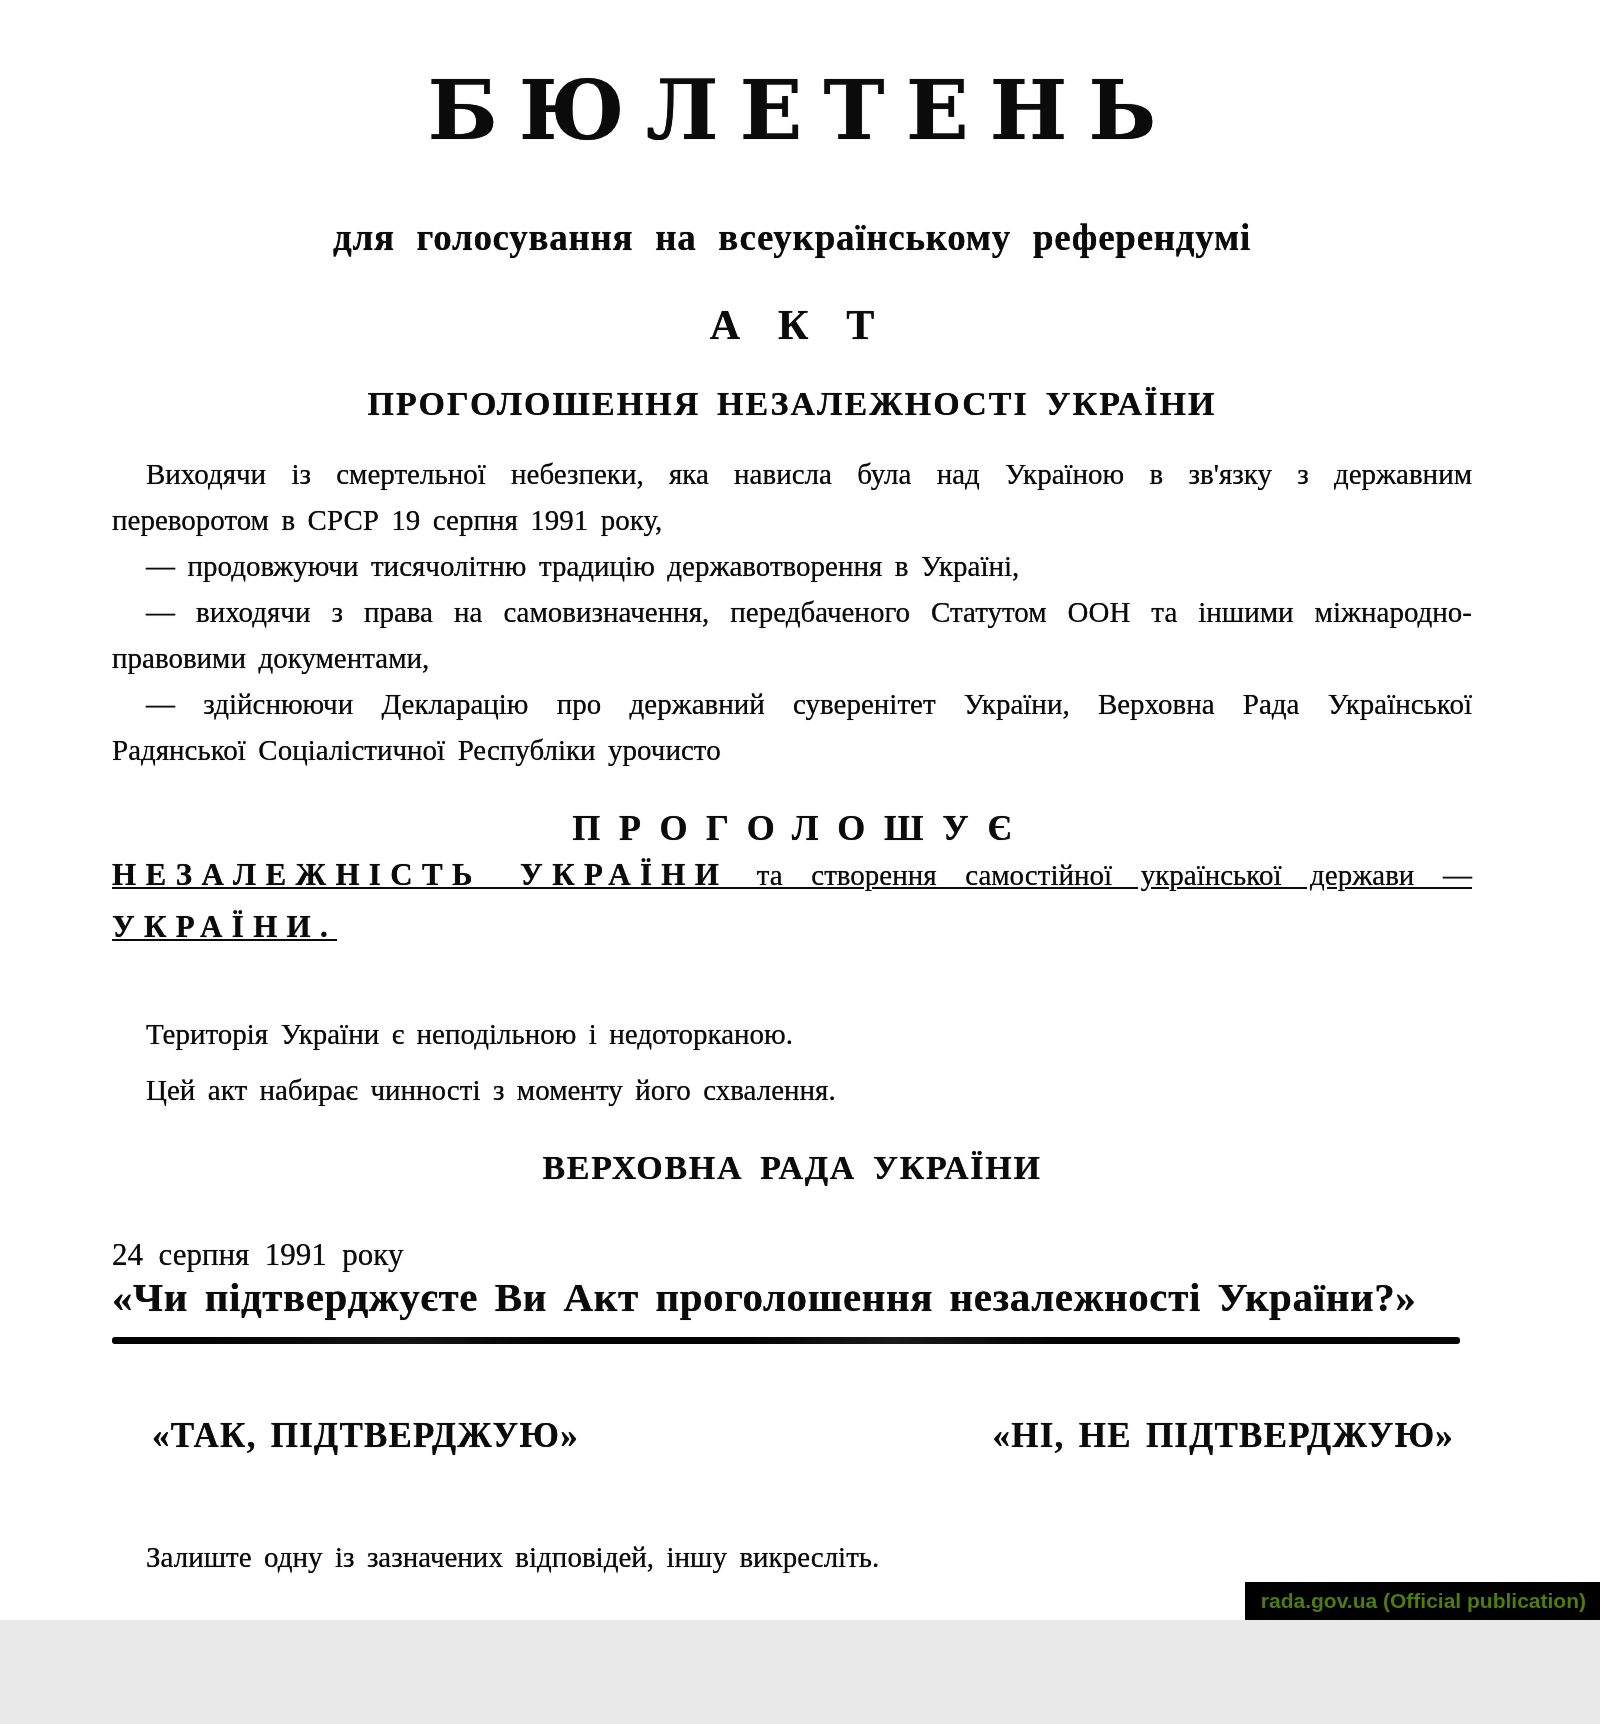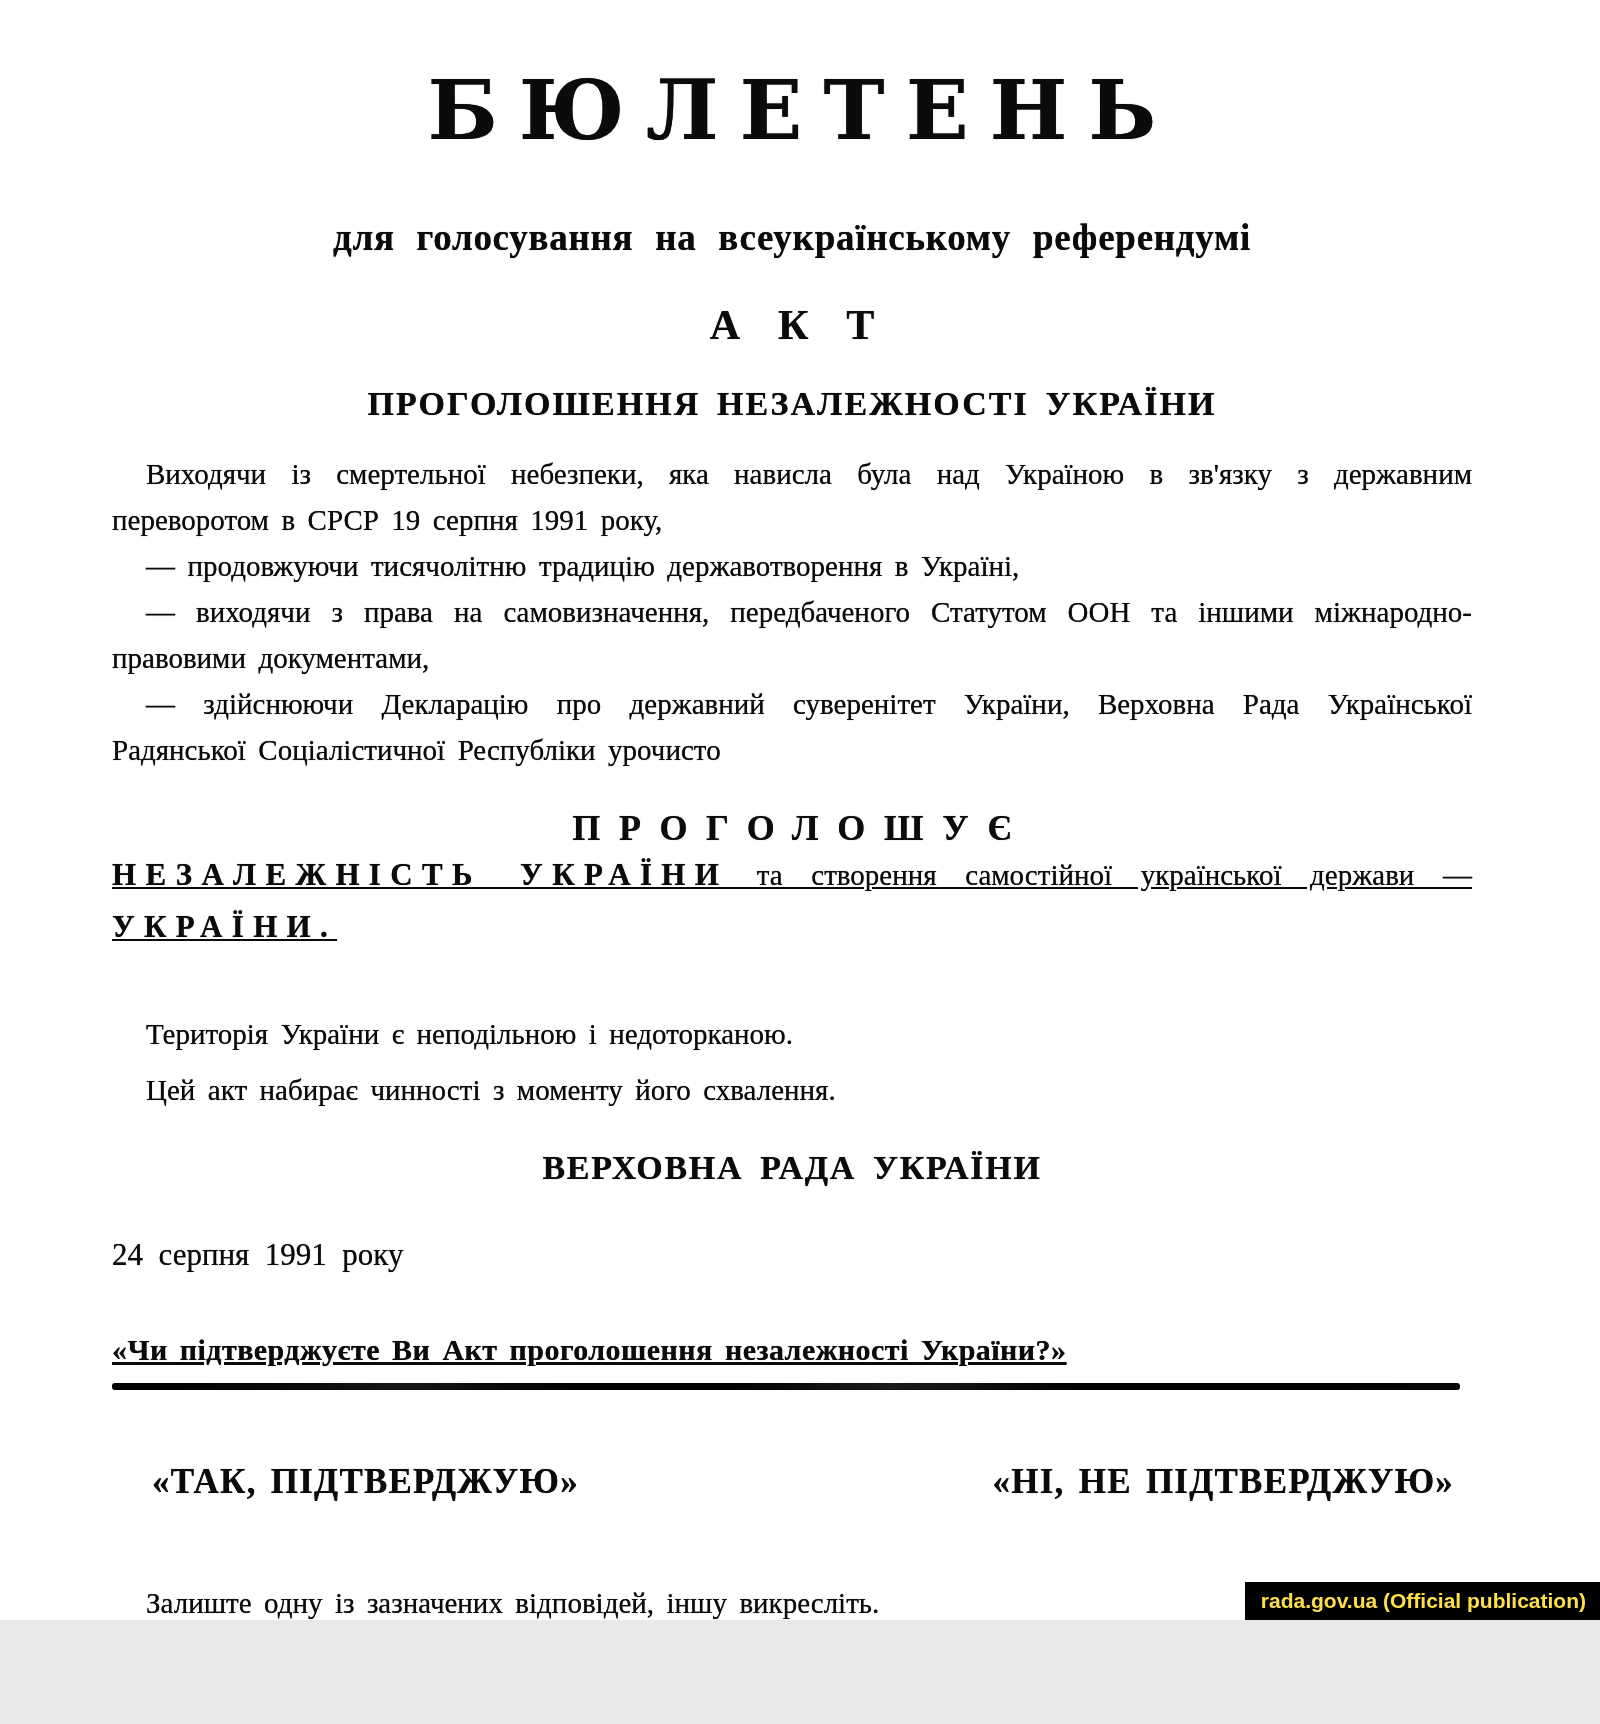--- a/index.html
+++ b/index.html
@@ -113,27 +113,25 @@
     word-spacing: 0.2em;
   }
 
   .date-line {
     margin-top: 50px;
     font-size: 31px;
     word-spacing: 0.25em;
   }
 
   .question {
-    margin-top: 60px;
-    font-size: 30px;
+    font-size: 41px;
     font-weight: 700;
     word-spacing: 0.14em;
     letter-spacing: 0.015em;
     white-space: nowrap;
-    text-decoration: underline;
   }
 
   .question-rule {
     margin-top: 16px;
     height: 7px;
     width: 1348px;
     background: linear-gradient(90deg, #050505 0%, #1c1c1c 22%, #000 41%, #222 58%, #000 77%, #101010 100%);
     border-radius: 3px;
   }
 
@@ -153,21 +151,21 @@
     white-space: nowrap;
   }
 
   .instructions { margin-top: 78px; }
 
   .attribution {
     position: absolute;
     right: 0;
     bottom: 0;
     background: #000000;
-    color: #fde047;
+    color: #4d7c0f;
     font-family: "Liberation Sans", "DejaVu Sans", sans-serif;
     font-weight: 700;
     font-size: 21px;
     line-height: 1;
     padding: 8px 14px 9px 16px;
   }
 </style>
 </head>
 <body>
 

